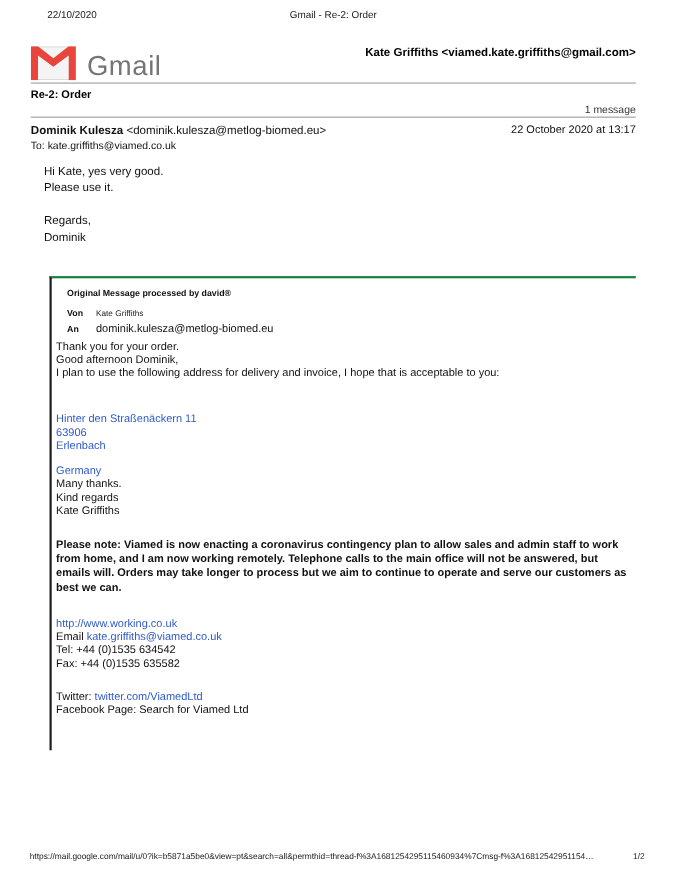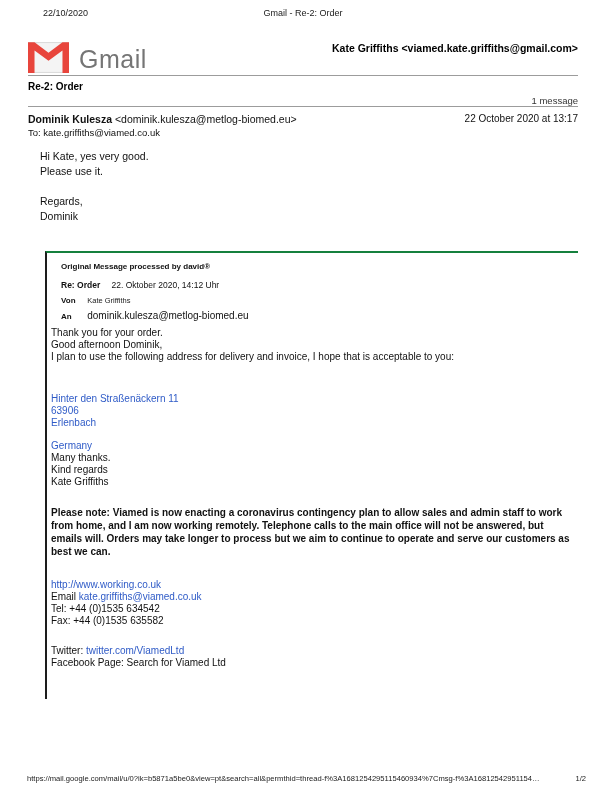--- a/index.html
+++ b/index.html
@@ -145,24 +145,20 @@
     <div class="line">Please use it.</div>
     <div class="line"></div>
     <div class="line">Regards,</div>
     <div class="line">Dominik</div>
   </div>
 
   <blockquote class="quote">
     <div class="qheader">
       <div class="qline q-processed">Original Message processed by david®</div>
       <div class="qline">
-        <span class="q-subj-label">Re: Order</span>
-        <span class="q-subj-date">22. Oktober 2020, 14:12 Uhr</span>
-      </div>
-      <div class="qline">
         <span class="q-field-label">Von</span>
         <span class="q-von-val">Kate Griffiths</span>
       </div>
       <div class="qline">
         <span class="q-field-label">An</span>
         <span class="q-an-val">dominik.kulesza@metlog-biomed.eu</span>
       </div>
     </div>
 
     <div class="qbody">

